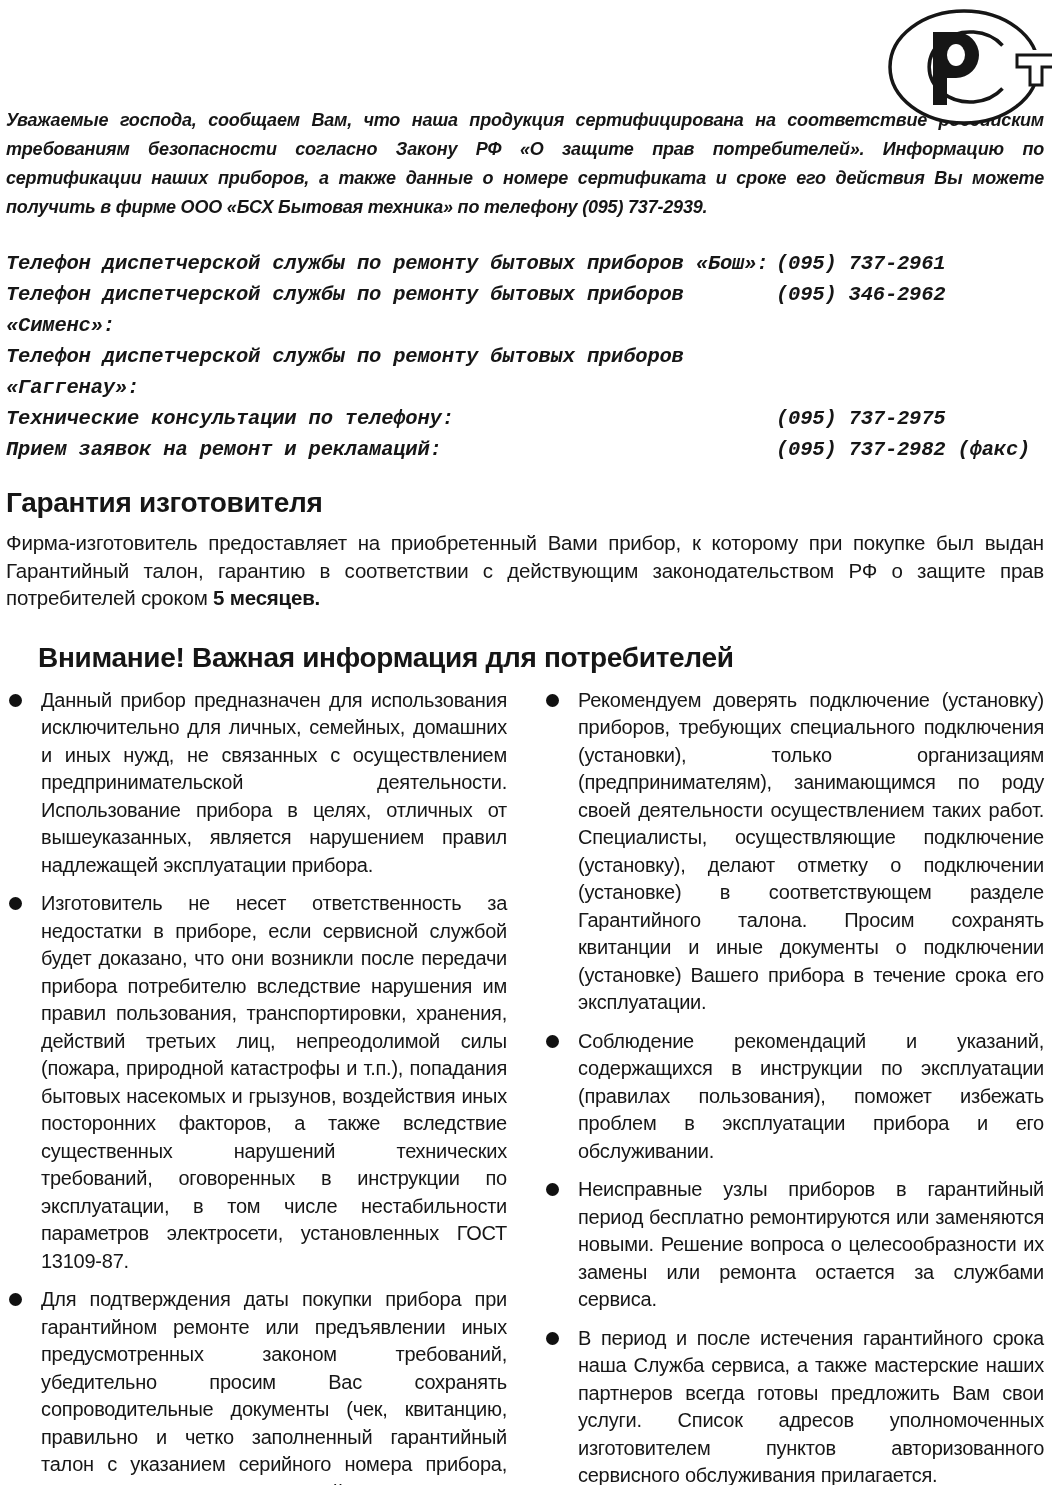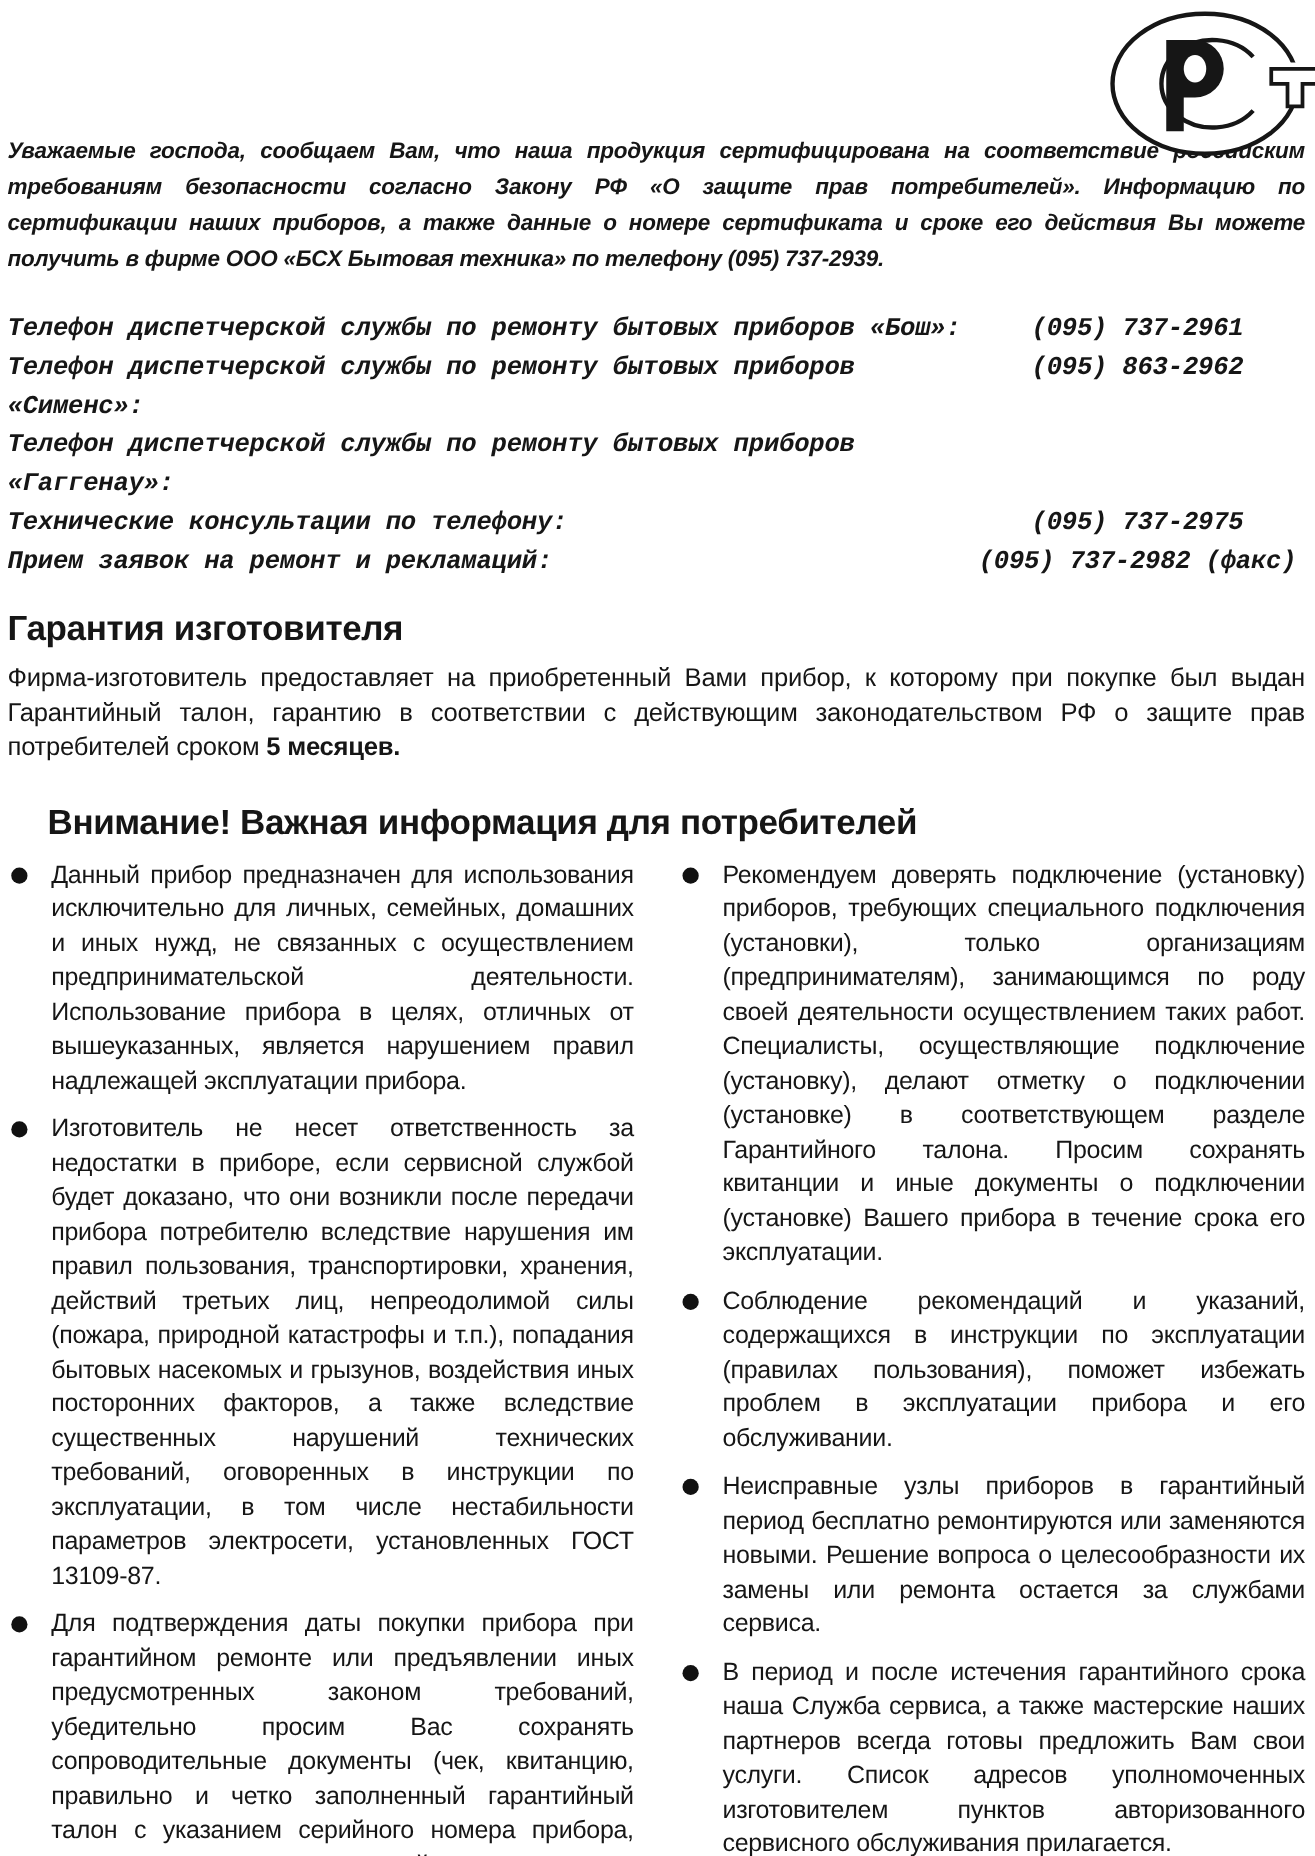--- a/index.html
+++ b/index.html
@@ -27,21 +27,21 @@
   }
 
   .phones { margin-top: 26px; }
   .phone-row {
     display: grid; grid-template-columns: 1fr 268px;
     font-size: 20.5px; line-height: 31px;
     font-weight: bold; font-style: italic;
     letter-spacing: -0.2px;
     font-family: Liberation Mono, monospace;
   }
-  .phone-row .num { text-align: center; }
+  .phone-row .num { text-align: left; }
 
   h2.section-title {
     font-size: 28px; line-height: 32px;
     font-weight: bold; letter-spacing: -0.3px;
   }
   .warranty-title { margin-top: 22px; }
   .warranty-body {
     margin-top: 10px;
     font-size: 20.5px; line-height: 27.5px;
     text-align: justify; letter-spacing: -0.2px;
@@ -89,21 +89,21 @@
 
   <p class="intro">Уважаемые господа, сообщаем Вам, что наша продукция сертифицирована на соответствие российским требованиям безопасности согласно Закону РФ «О защите прав потребителей». Информацию по сертификации наших приборов, а также данные о номере сертификата и сроке его действия Вы можете получить в фирме ООО «БСХ Бытовая техника» по телефону (095) 737-2939.</p>
 
   <div class="phones">
     <div class="phone-row">
       <span>Телефон диспетчерской службы по ремонту бытовых приборов «Бош»:</span>
       <span class="num">(095) 737-2961</span>
     </div>
     <div class="phone-row">
       <span>Телефон диспетчерской службы по ремонту бытовых приборов «Сименс»:</span>
-      <span class="num">(095) 863-2962</span>
+      <span class="num">(095) 346-2962</span>
     </div>
     <div class="phone-row">
       <span>Телефон диспетчерской службы по ремонту бытовых приборов «Гаггенау»:</span>
     </div>
     <div class="phone-row">
       <span>Технические консультации по телефону:</span>
       <span class="num">(095) 737-2975</span>
     </div>
     <div class="phone-row">
       <span>Прием заявок на ремонт и рекламаций:</span>

